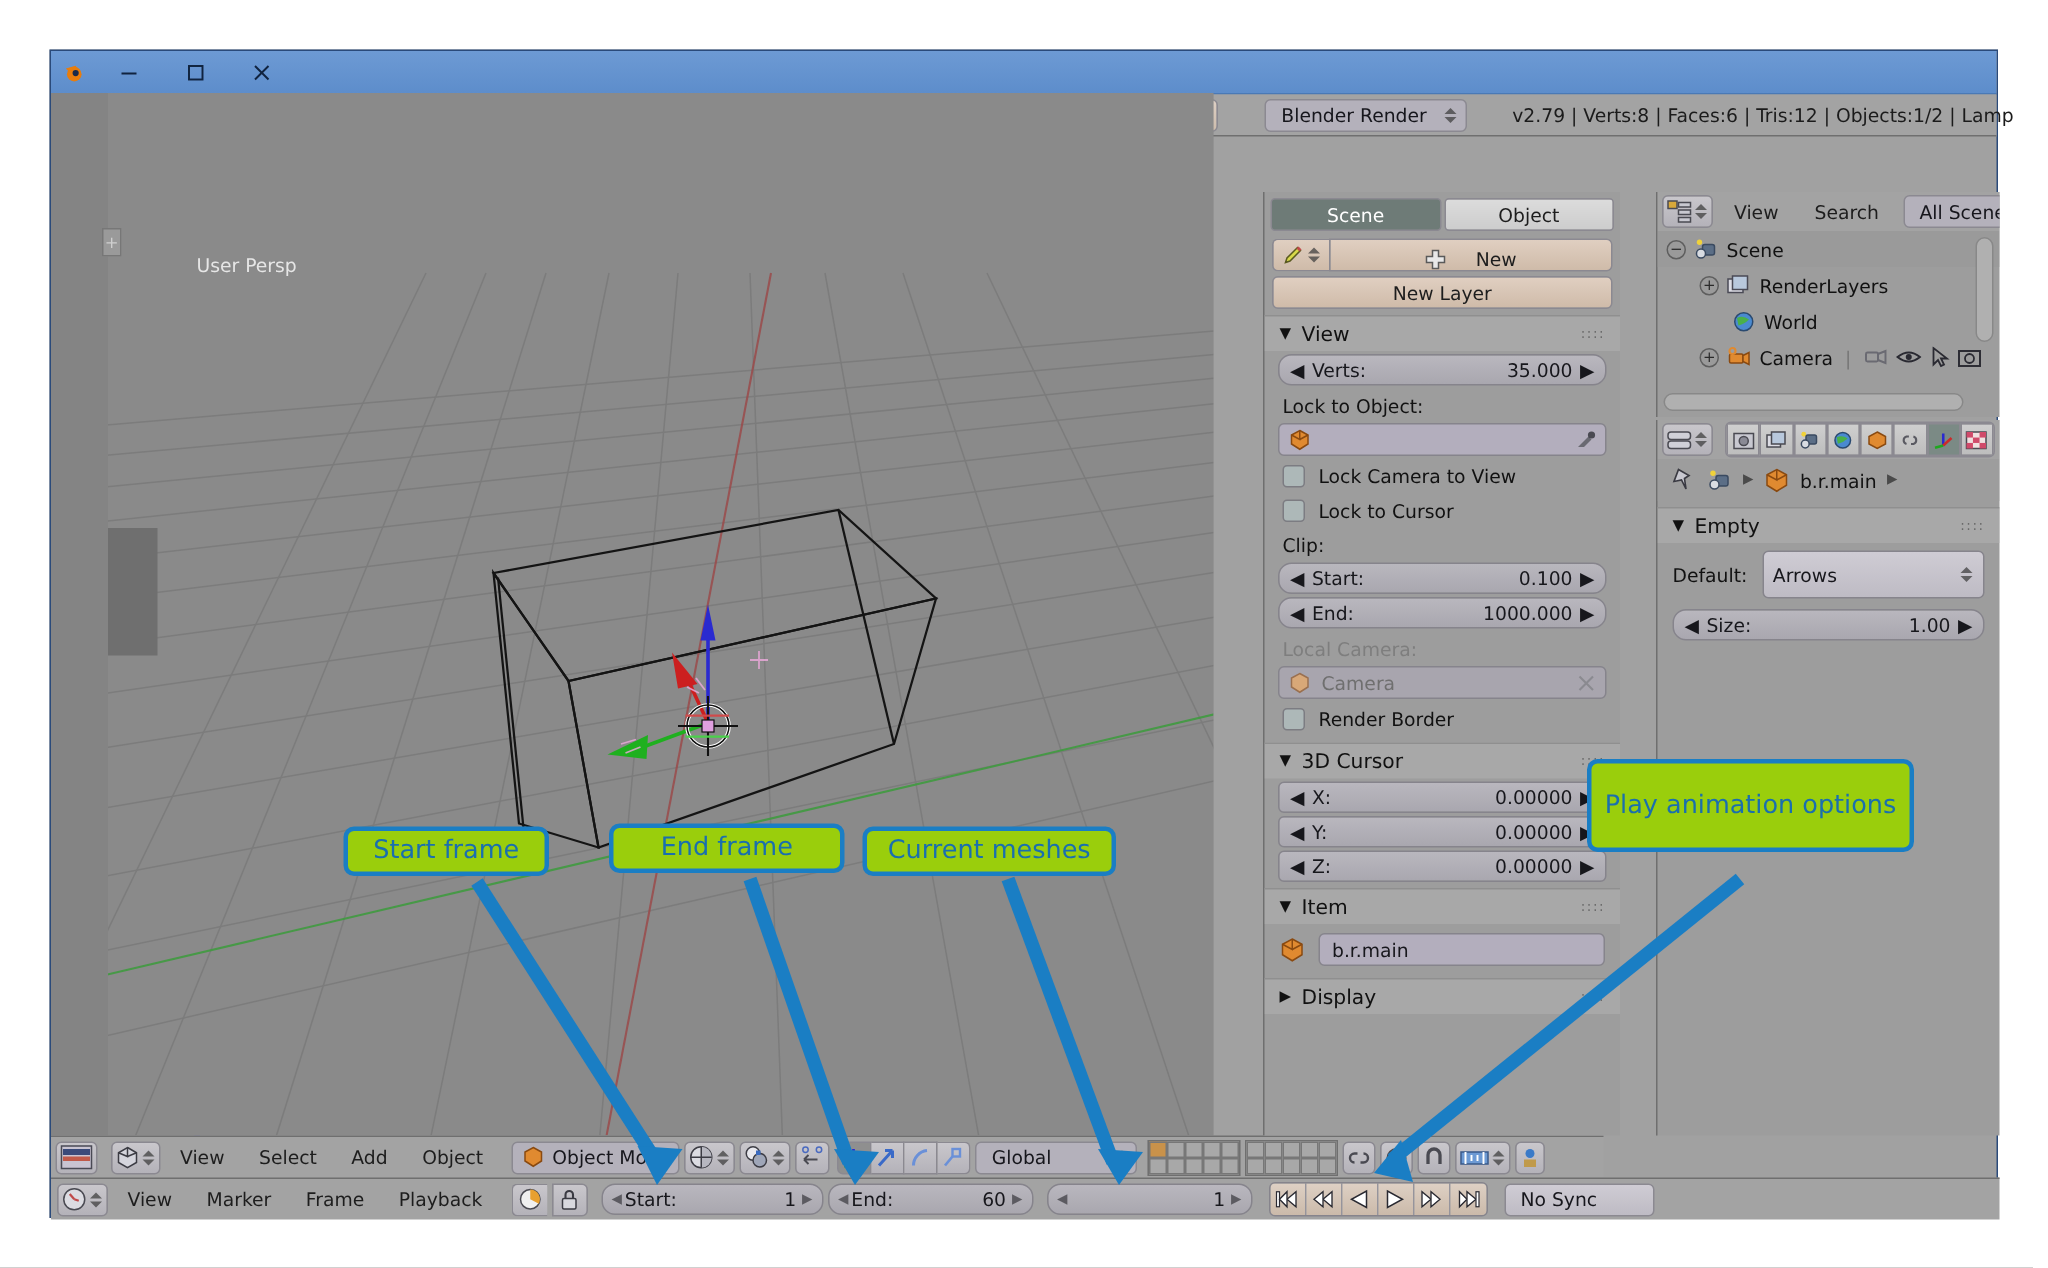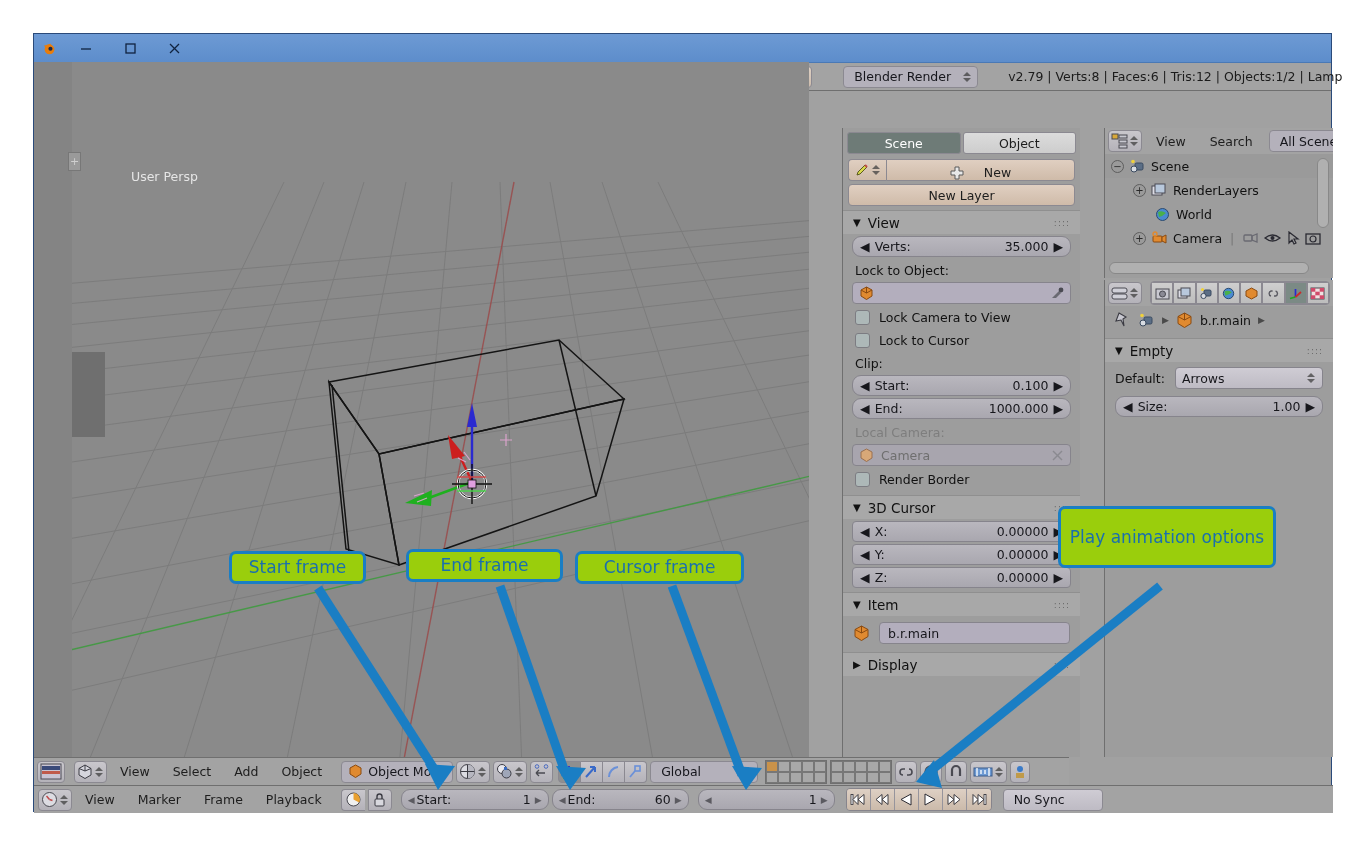--- a/index.html
+++ b/index.html
@@ -190,21 +190,21 @@
   }
   #prop-tabs{ height:26px;background:#a3a3a3;display:flex;align-items:center;padding:0 3px;gap:2px; }
   .ptab{
     width:24px;height:22px;border:1px solid #8b8991;background:linear-gradient(#cfcfcf,#bdbdbd);
     display:flex;align-items:center;justify-content:center;
   }
   .ptab.sel{ background:#7b8a85; }
   #breadcrumb{ height:28px;display:flex;align-items:center;padding:0 8px;gap:7px;font-size:12.5px;color:#111;background:#9d9d9d; }
   .disp-row{ display:flex;align-items:center;padding:5px 10px;gap:10px;font-size:12.5px;color:#111; }
   .disp-combo{
-    flex:1;height:22px;border:1px solid #86848c;border-radius:4px;
+    flex:1;height:32px;border:1px solid #86848c;border-radius:4px;
     background:linear-gradient(#cfccd4,#bebbc4);
     display:flex;align-items:center;padding:0 6px;font-size:12.5px;color:#17171c;
   }
 
   
   .callout{
     position:absolute;background:#9ace0c;border:3px solid #1a7ec4;border-radius:7px;
     color:#1a6fae;font-size:17px;text-align:center;
     display:flex;align-items:center;justify-content:center;
     font-family:"DejaVu Sans", sans-serif;line-height:1.1;
@@ -981,17 +981,17 @@
   </g>
 </svg>
 
 <div class="callout" style="left:229px;top:551px;width:137px;height:33px">
   <span>Start frame</span>
 </div>
 <div class="callout" style="left:406px;top:549px;width:157px;height:33px">
   <span>End frame</span>
 </div>
 <div class="callout" style="left:575px;top:551px;width:169px;height:33px">
-  <span>Cursor frame</span>
+  <span>Current meshes</span>
 </div>
 <div class="callout" style="left:1058px;top:506px;width:218px;height:62px">
   <span>Play animation options</span>
 </div>
 
 </body></html>

